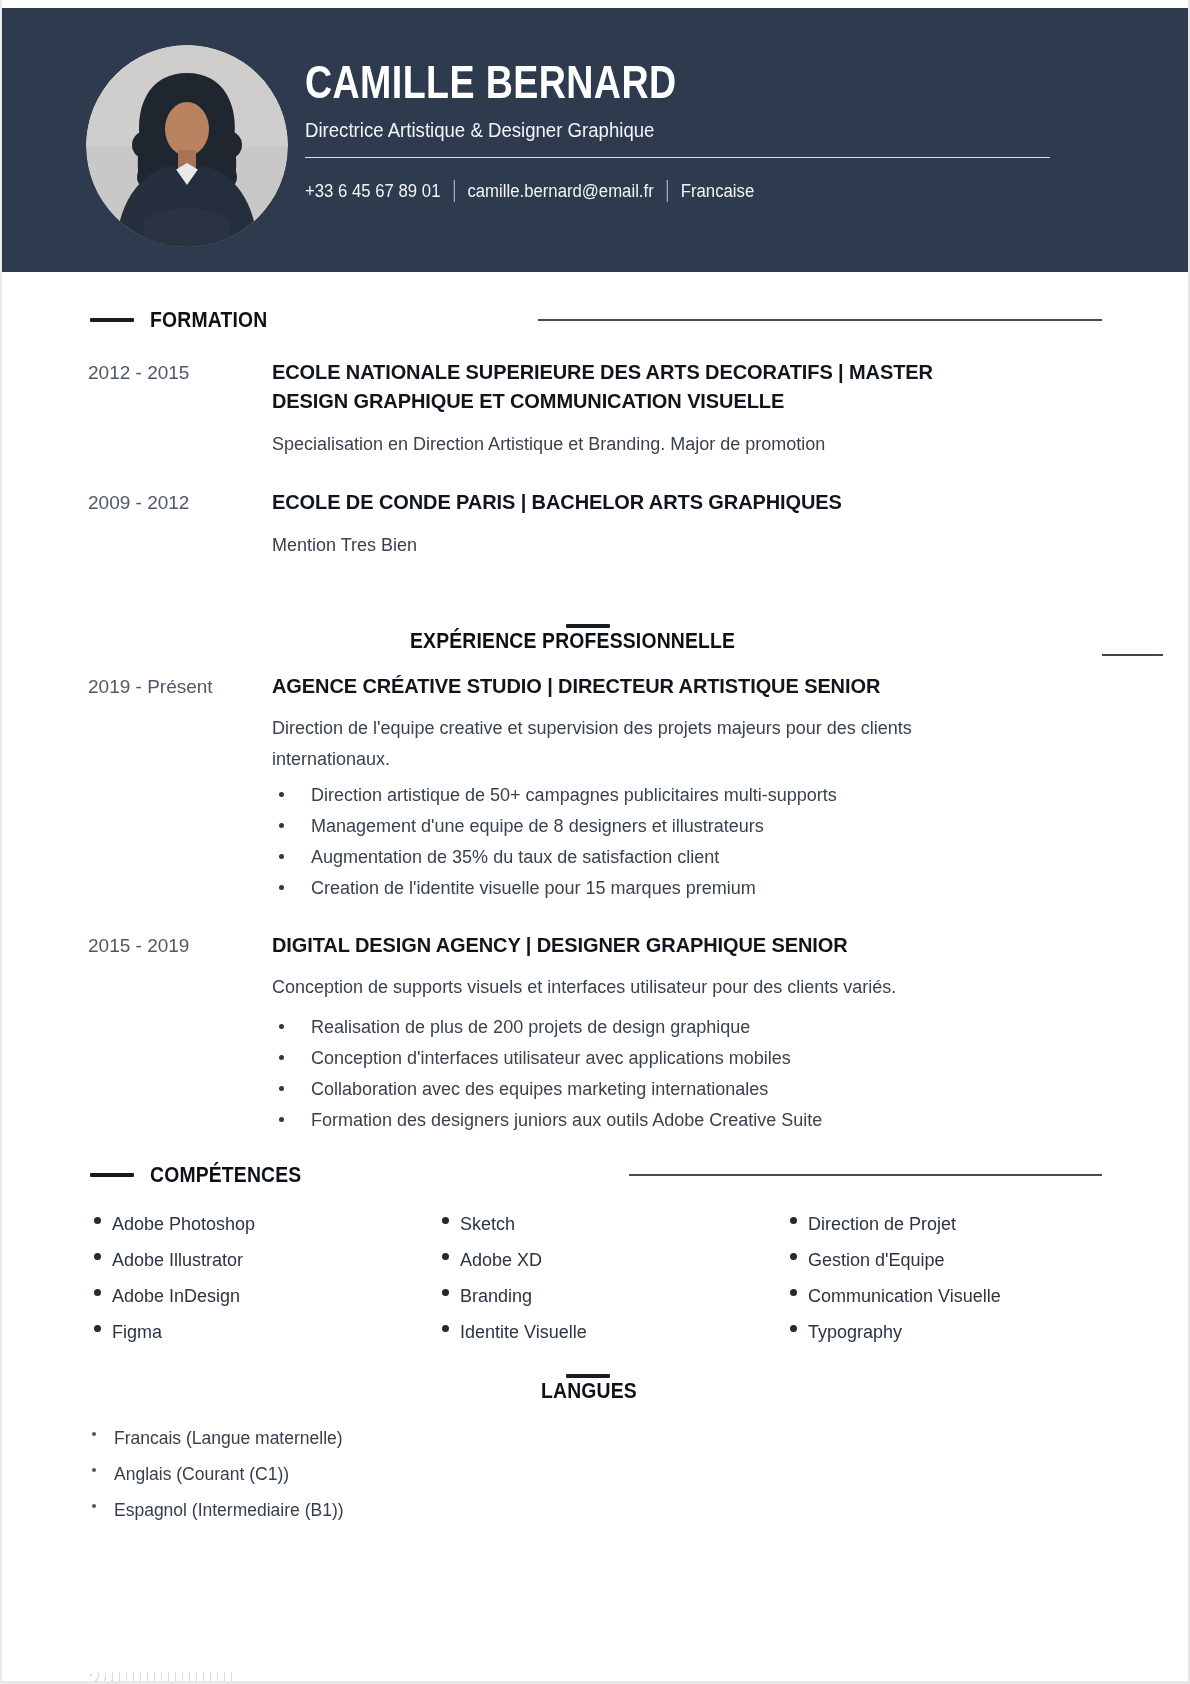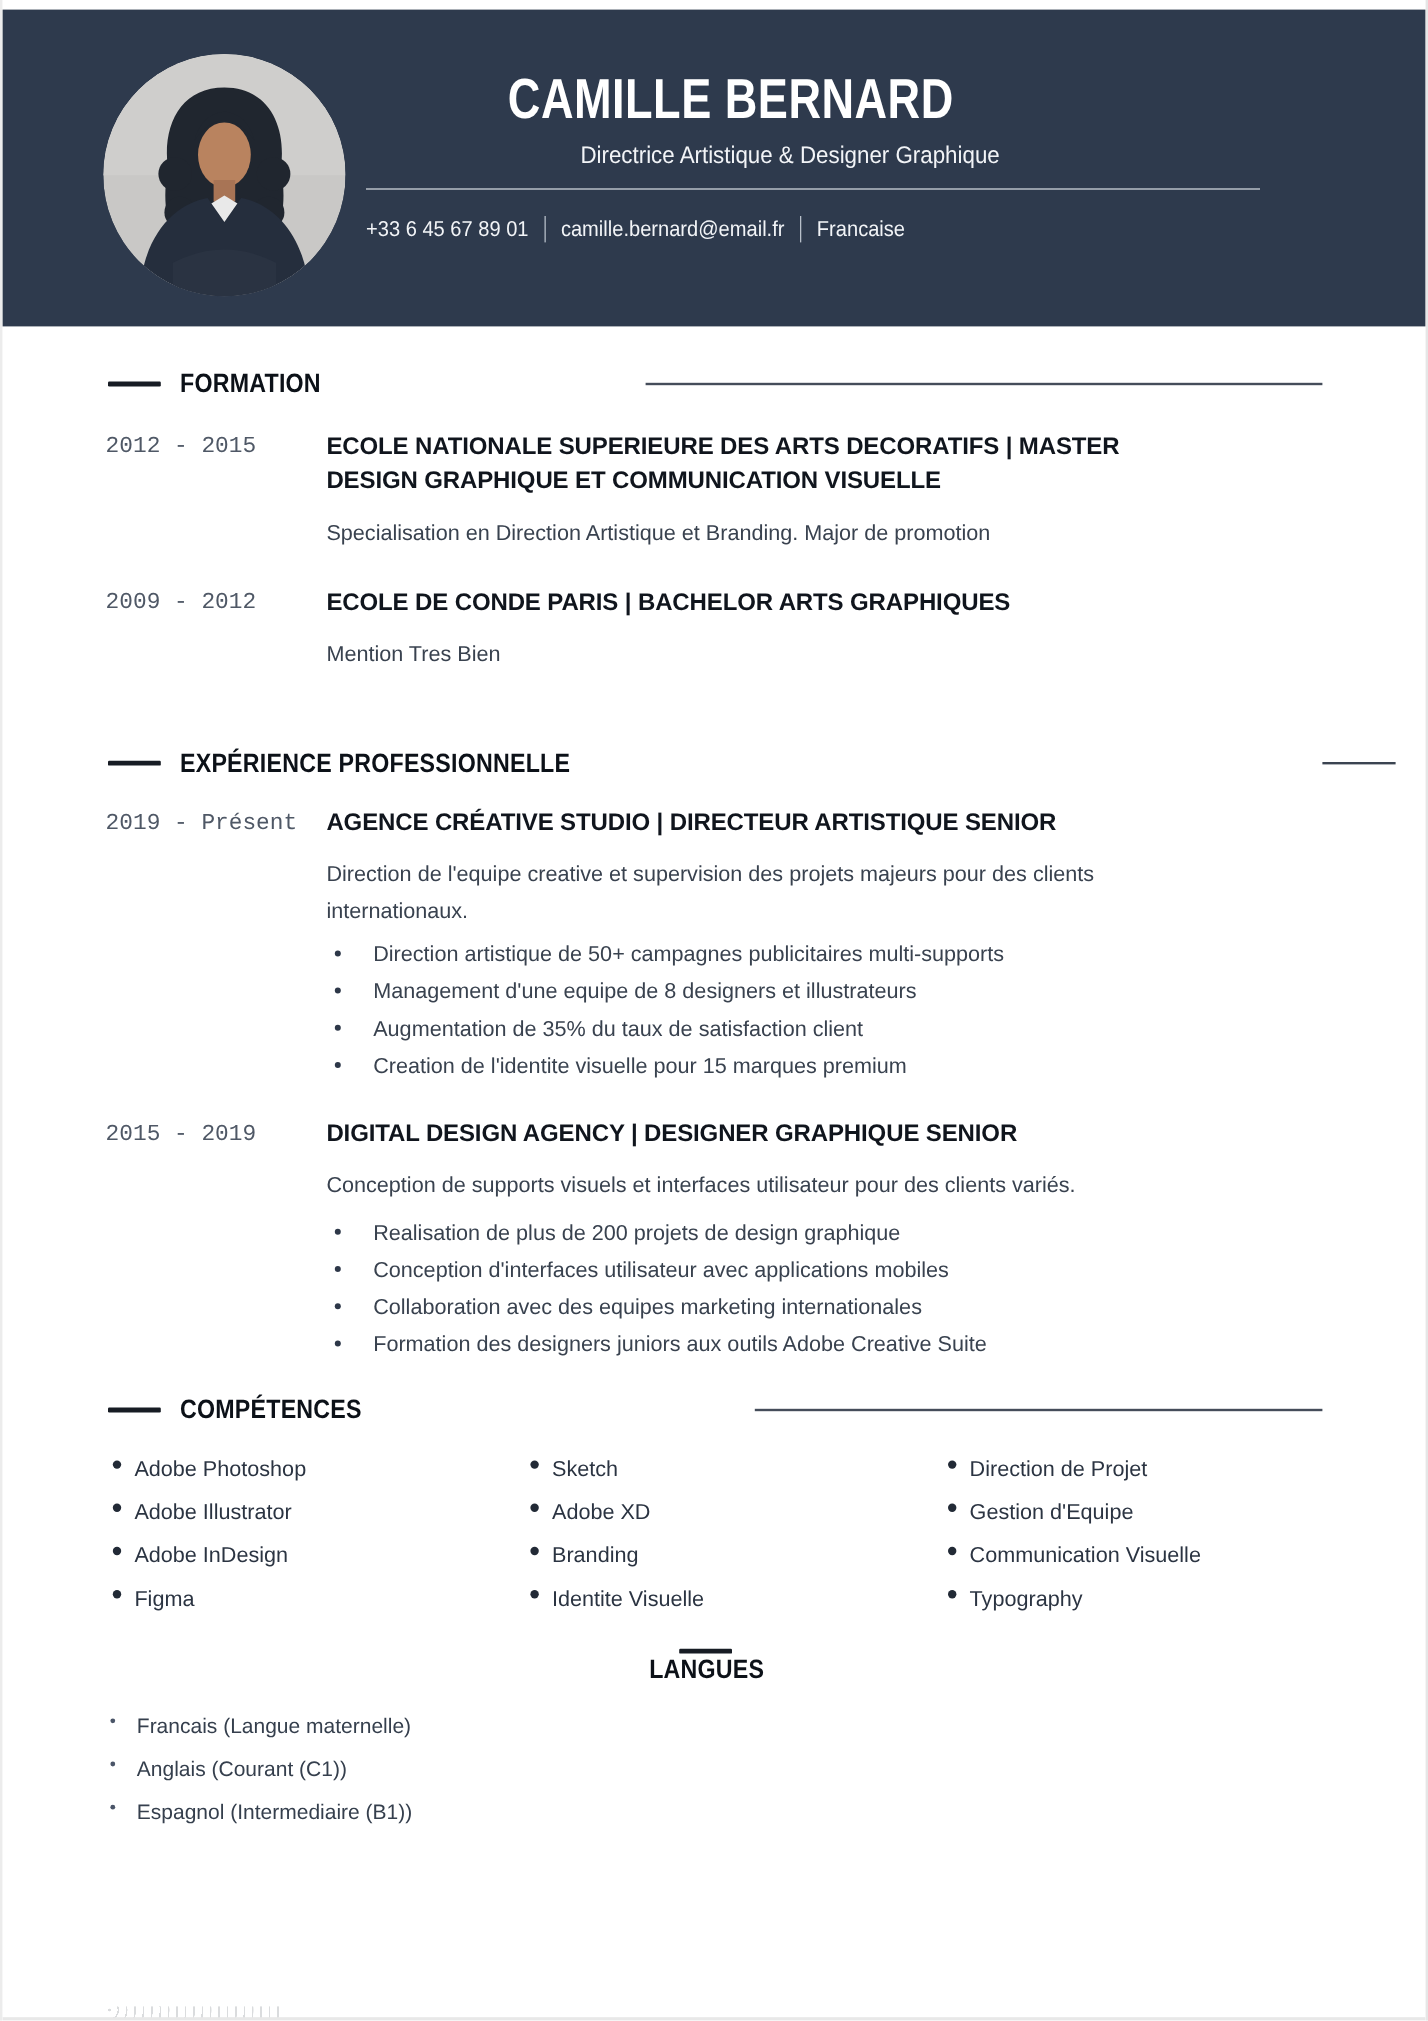--- a/index.html
+++ b/index.html
@@ -19,21 +19,21 @@
     position:relative;
     margin:8px 0 0 0;
     height:264px;
     background:#2e3a4d;
   }
   .photo {
     position:absolute; left:84px; top:37px;
     width:202px; height:202px; border-radius:50%;
     overflow:hidden;
   }
-  .header-text { position:absolute; left:303px; top:0; width:760px;text-align:center; }
+  .header-text { position:absolute; left:303px; top:0; width:760px; }
   .name {
     margin:54px 0 0 0;
     font-size:47px; line-height:40px; font-weight:700;
     letter-spacing:0.5px; color:#ffffff; white-space:nowrap;
     transform:scaleX(0.80); transform-origin:left center;
   }
   .subtitle {
     margin:16px 0 0 0;
     font-size:20px; line-height:24px; font-weight:400; color:#f2f4f7;
     transform:scaleX(0.93); transform-origin:left center; white-space:nowrap;
@@ -53,26 +53,26 @@
     margin:0; font-size:22px; font-weight:700; color:#0c1118;
     letter-spacing:0.2px; white-space:nowrap;
     transform:scaleX(0.88); transform-origin:left center;
   }
   .sec-rule { flex:1; height:2px; background:#454d5a; }
   .rule-formation   { margin-left:255px; }
   .rule-competences { margin-left:307px; }
   .rule-langues     { margin-left:216px; }
   .rule-experience  { flex:none; width:61px; margin-left:auto; margin-right:-61px; background:#3b4451; }
   .mt-formation   { margin-top:36px; }
-  .mt-experience  { margin-top:65px; }
+  .mt-experience  { margin-top:65px;flex-direction:column; }
   .mt-competences { margin-top:26px; }
   .mt-langues     { margin-top:24px;flex-direction:column; }
 
   .entry { display:grid; grid-template-columns:184px 1fr; align-items:start; }
-  .entry-dates { font-size:19px; line-height:29px; color:#4f5866;font-family:Liberation Mono, monospace; }
+  .entry-dates { font-size:19px; line-height:29px; color:#4f5866; }
   .entry-title {
     font-size:20px; line-height:29px; font-weight:700; color:#10151d;
     max-width:700px; letter-spacing:-0.1px;
   }
   .entry-desc { font-size:18px; line-height:31px; color:#39424f; margin-top:12px; max-width:710px; }
   .f-entry-1 { margin-top:26px; }
   .f-entry-2 { margin-top:30px; }
   .f-desc { margin-top:14px; line-height:28px; }
   .x-entry-1 { margin-top:24px; }
   .x-entry-2 { margin-top:26px; }

